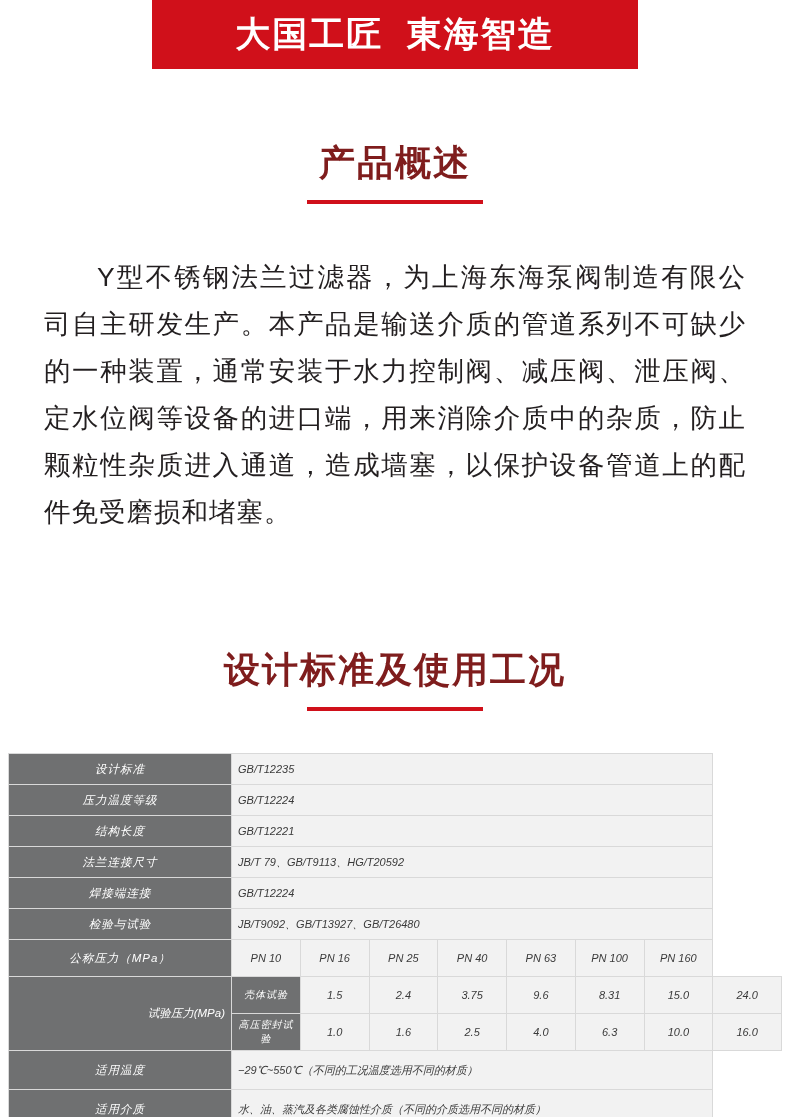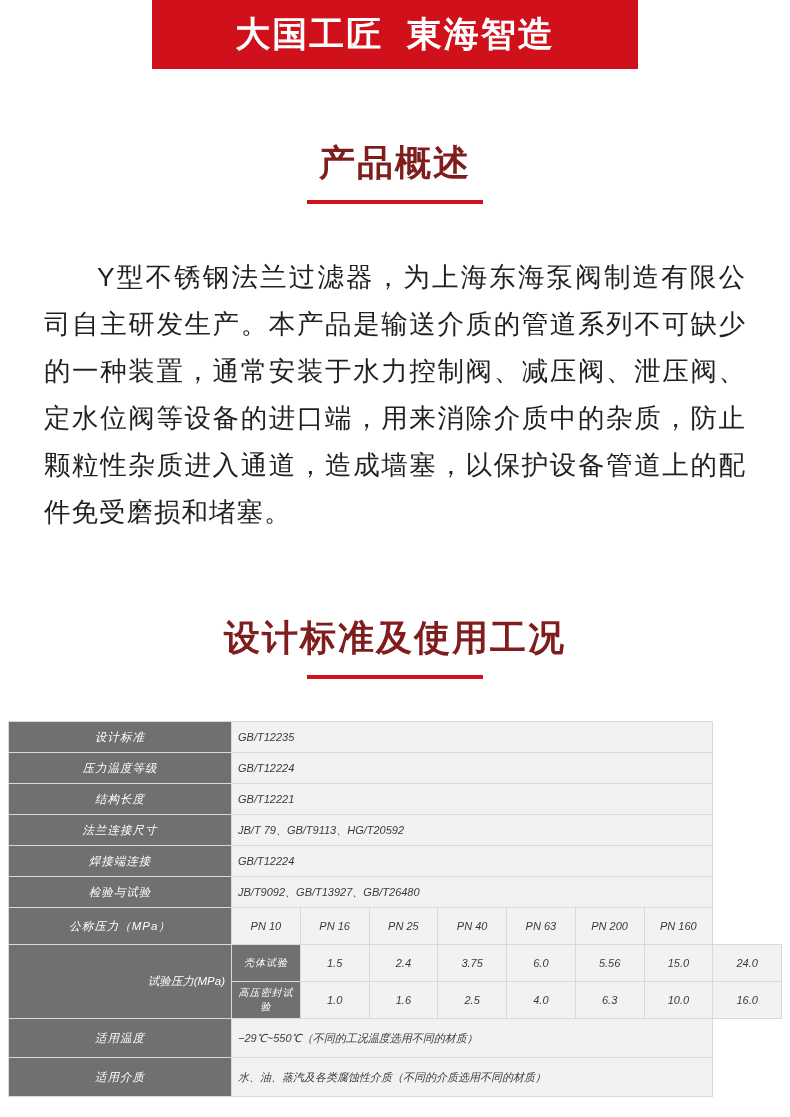--- a/index.html
+++ b/index.html
@@ -58,21 +58,21 @@
     line-height: 1.2;
   }
   .title-rule {
     width: 176px;
     height: 4px;
     background: #d0101a;
     margin: 16px auto 0 auto;
   }
 
   #overview-heading-wrap { margin-top: 72px; }
-  #standards-heading-wrap { margin-top: 80px; }
+  #standards-heading-wrap { margin-top: 112px; }
 
   
   .paragraph {
     margin: 50px 44px 0 44px;
     font-size: 26.5px;
     line-height: 47px;
     color: #231f20;
     text-align: justify;
     text-justify: inter-ideograph;
     text-indent: 2em;
@@ -185,32 +185,32 @@
         <td class="value" colspan="7">JB/T9092、GB/T13927、GB/T26480</td>
       </tr>
 
       <tr class="tall2">
         <td class="label">公称压力（MPa）</td>
         <td class="cell">PN 10</td>
         <td class="cell">PN 16</td>
         <td class="cell">PN 25</td>
         <td class="cell">PN 40</td>
         <td class="cell">PN 63</td>
-        <td class="cell">PN 200</td>
+        <td class="cell">PN 100</td>
         <td class="cell">PN 160</td>
       </tr>
 
       <tr class="tall2">
         <td class="label-outer" rowspan="2">试验压力(MPa)</td>
         <td class="label-sub">壳体试验</td>
         <td class="cell">1.5</td>
         <td class="cell">2.4</td>
         <td class="cell">3.75</td>
-        <td class="cell">6.0</td>
-        <td class="cell">5.56</td>
+        <td class="cell">9.6</td>
+        <td class="cell">8.31</td>
         <td class="cell">15.0</td>
         <td class="cell">24.0</td>
       </tr>
       <tr class="tall2">
         <td class="label-sub">高压密封试验</td>
         <td class="cell">1.0</td>
         <td class="cell">1.6</td>
         <td class="cell">2.5</td>
         <td class="cell">4.0</td>
         <td class="cell">6.3</td>

